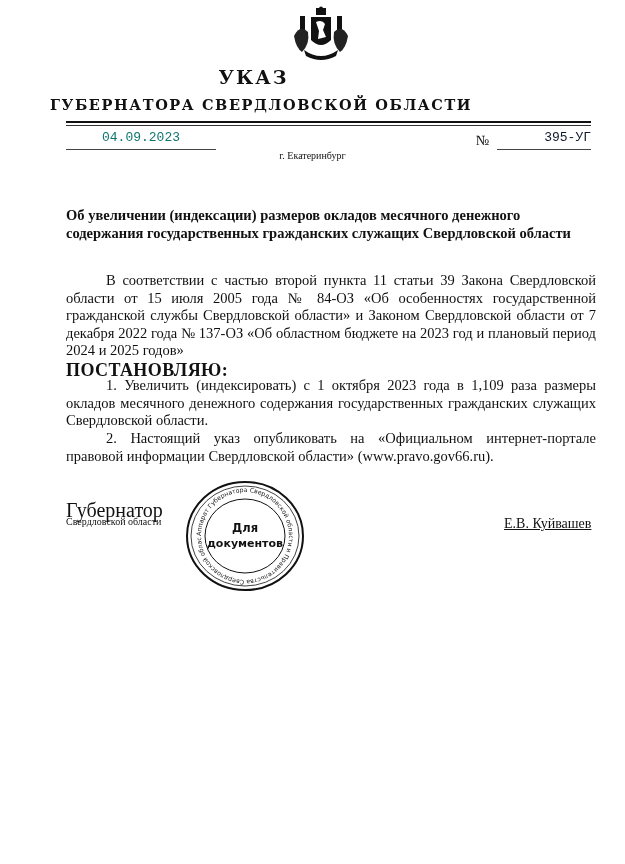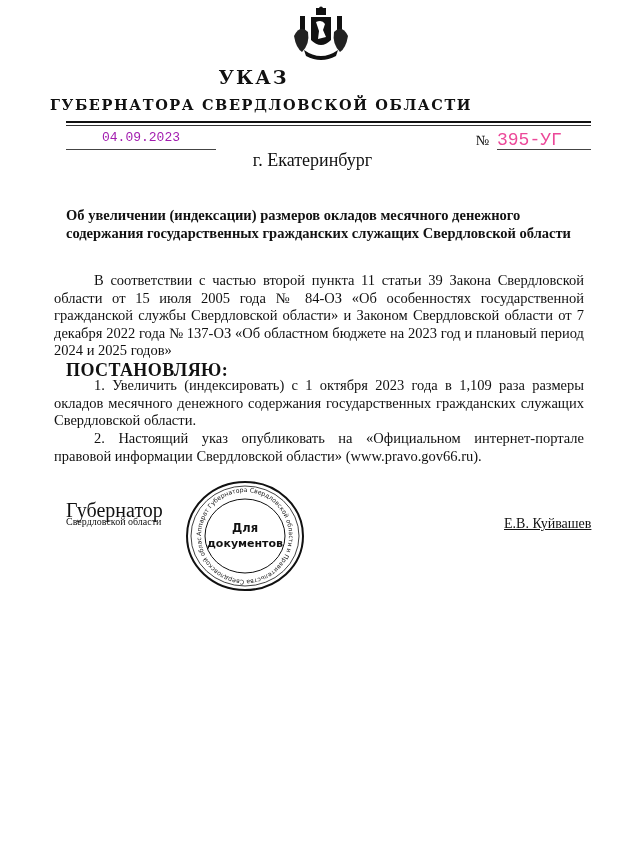--- a/index.html
+++ b/index.html
@@ -3,28 +3,28 @@
 <meta charset="utf-8">
 <style>
   html, body { margin: 0; padding: 0; background: #ffffff; }
   body { width: 625px; height: 864px; position: relative; overflow: hidden; color: #111; font-family: "Liberation Serif", serif; }
   .abs { position: absolute; }
   .emblem { left: 292px; top: 6px; width: 58px; height: 56px; }
   .title { left: 0; width: 507px; top: 66px; text-align: center; font-family: "DejaVu Serif", serif; font-weight: bold; font-size: 19px; letter-spacing: 2px; }
   .subtitle { left: 0; width: 522px; top: 96px; text-align: center; font-family: "DejaVu Serif", serif; font-weight: bold; font-size: 14.5px; letter-spacing: 1.6px; }
   .rule-thick { left: 66px; width: 525px; top: 121px; height: 2px; background: #111; }
   .rule-thin { left: 66px; width: 525px; top: 125px; height: 1px; background: #333; }
-  .date { left: 66px; width: 150px; top: 130px; font-family: "Liberation Mono", monospace; font-size: 13px; text-align: center; color: #a21caf; }
+  .date { left: 66px; width: 150px; top: 130px; font-family: "Liberation Mono", monospace; font-size: 13px; text-align: center; color: #0f766e; }
   .date-line { left: 66px; width: 150px; top: 149px; height: 1px; background: #444; }
   .num-label { left: 476px; top: 133px; font-size: 14px; }
-  .num { left: 497px; width: 94px; top: 130px; font-family: "Liberation Mono", monospace; font-size: 18px; text-align: left; color: #ec4899; }
+  .num { left: 497px; width: 94px; top: 130px; font-family: "Liberation Mono", monospace; font-size: 13px; text-align: right; color: #0f172a; }
   .num-line { left: 497px; width: 94px; top: 149px; height: 1px; background: #444; }
-  .city { left: 0; width: 625px; top: 150px; text-align: center; font-size: 18px; }
+  .city { left: 0; width: 625px; top: 150px; text-align: center; font-size: 10px; }
   .heading { left: 66px; width: 528px; top: 206px; text-align: left; font-weight: bold; font-size: 14.5px; line-height: 18px; }
-  .body { left: 54px; width: 530px; font-size: 14.5px; line-height: 17.5px; text-align: justify; }
+  .body { left: 66px; width: 530px; font-size: 14.5px; line-height: 17.5px; text-align: justify; }
   .p1 { top: 272px; text-indent: 40px; }
   .post { left: 66px; top: 360px; font-weight: bold; font-size: 18px; letter-spacing: 0.4px; }
   .p2 { top: 377px; text-indent: 40px; }
   .p3 { top: 430px; text-indent: 40px; }
   .sign1 { left: 66px; top: 499px; font-size: 20px; }
   .sign2 { left: 66px; top: 516px; font-size: 10px; }
   .signer { left: 504px; top: 516px; font-size: 14px; text-decoration: underline; }
   .stamp { left: 184px; top: 480px; width: 122px; height: 112px; }
 </style>
 </head>

